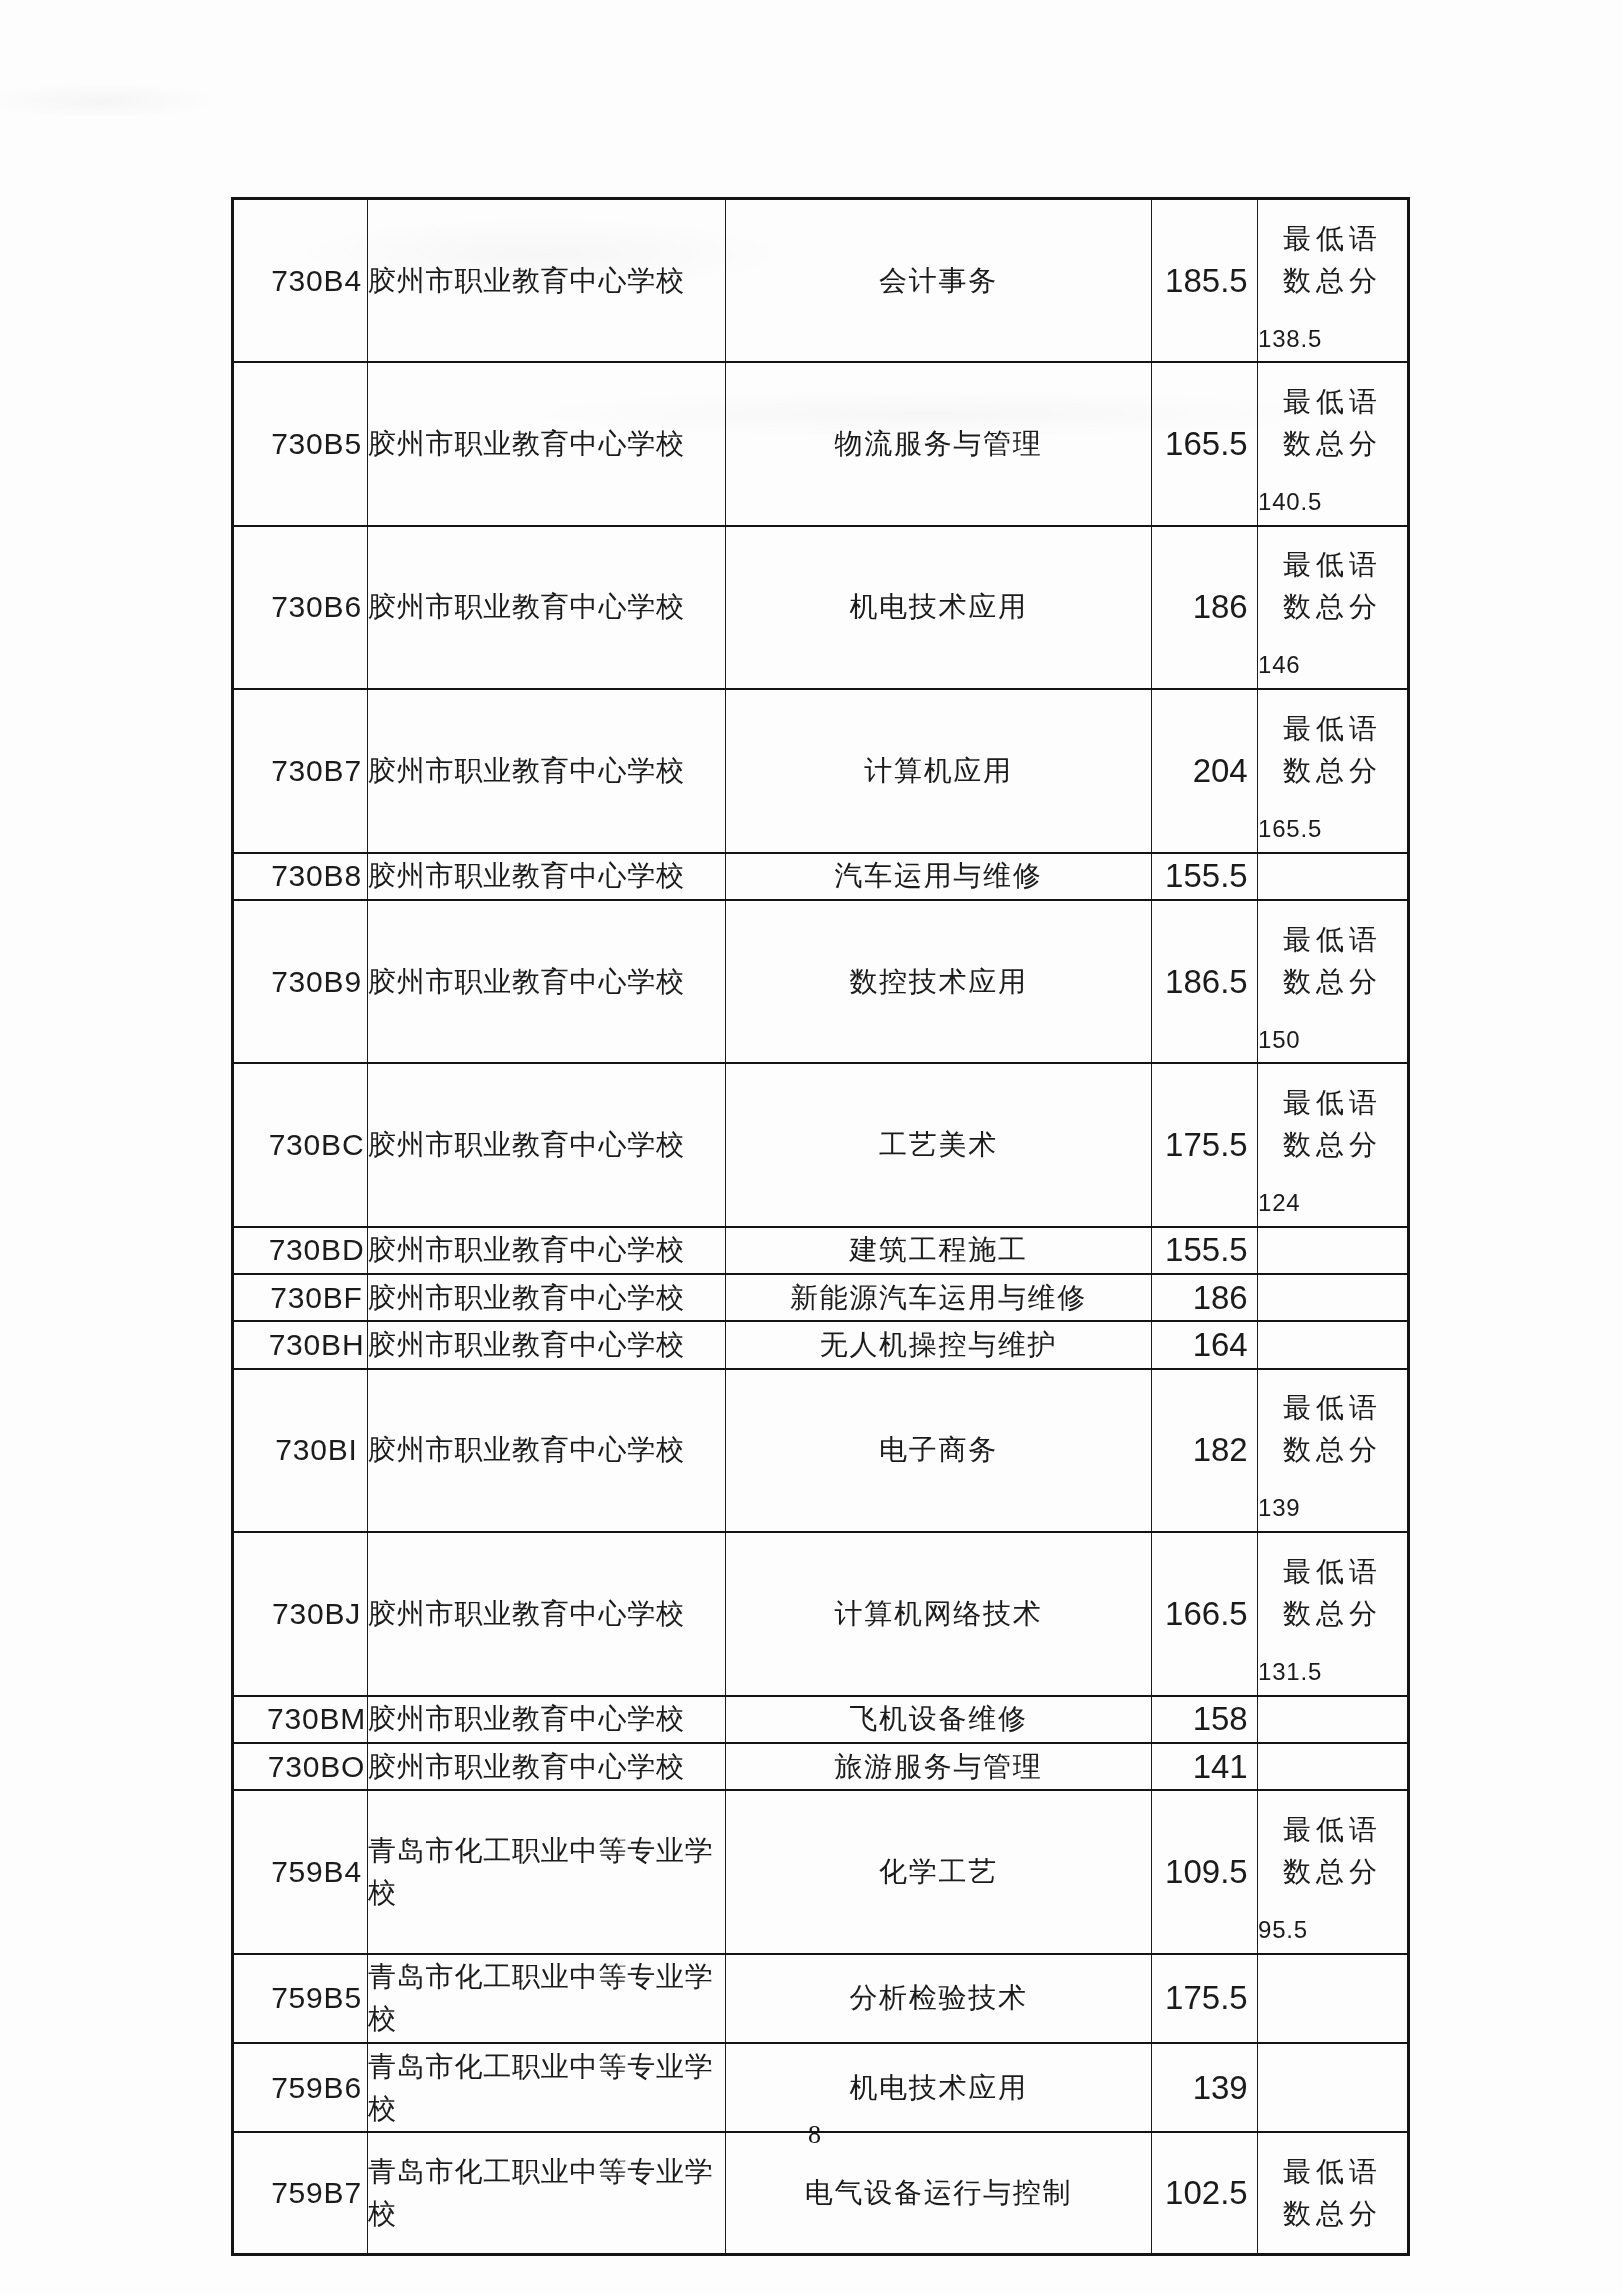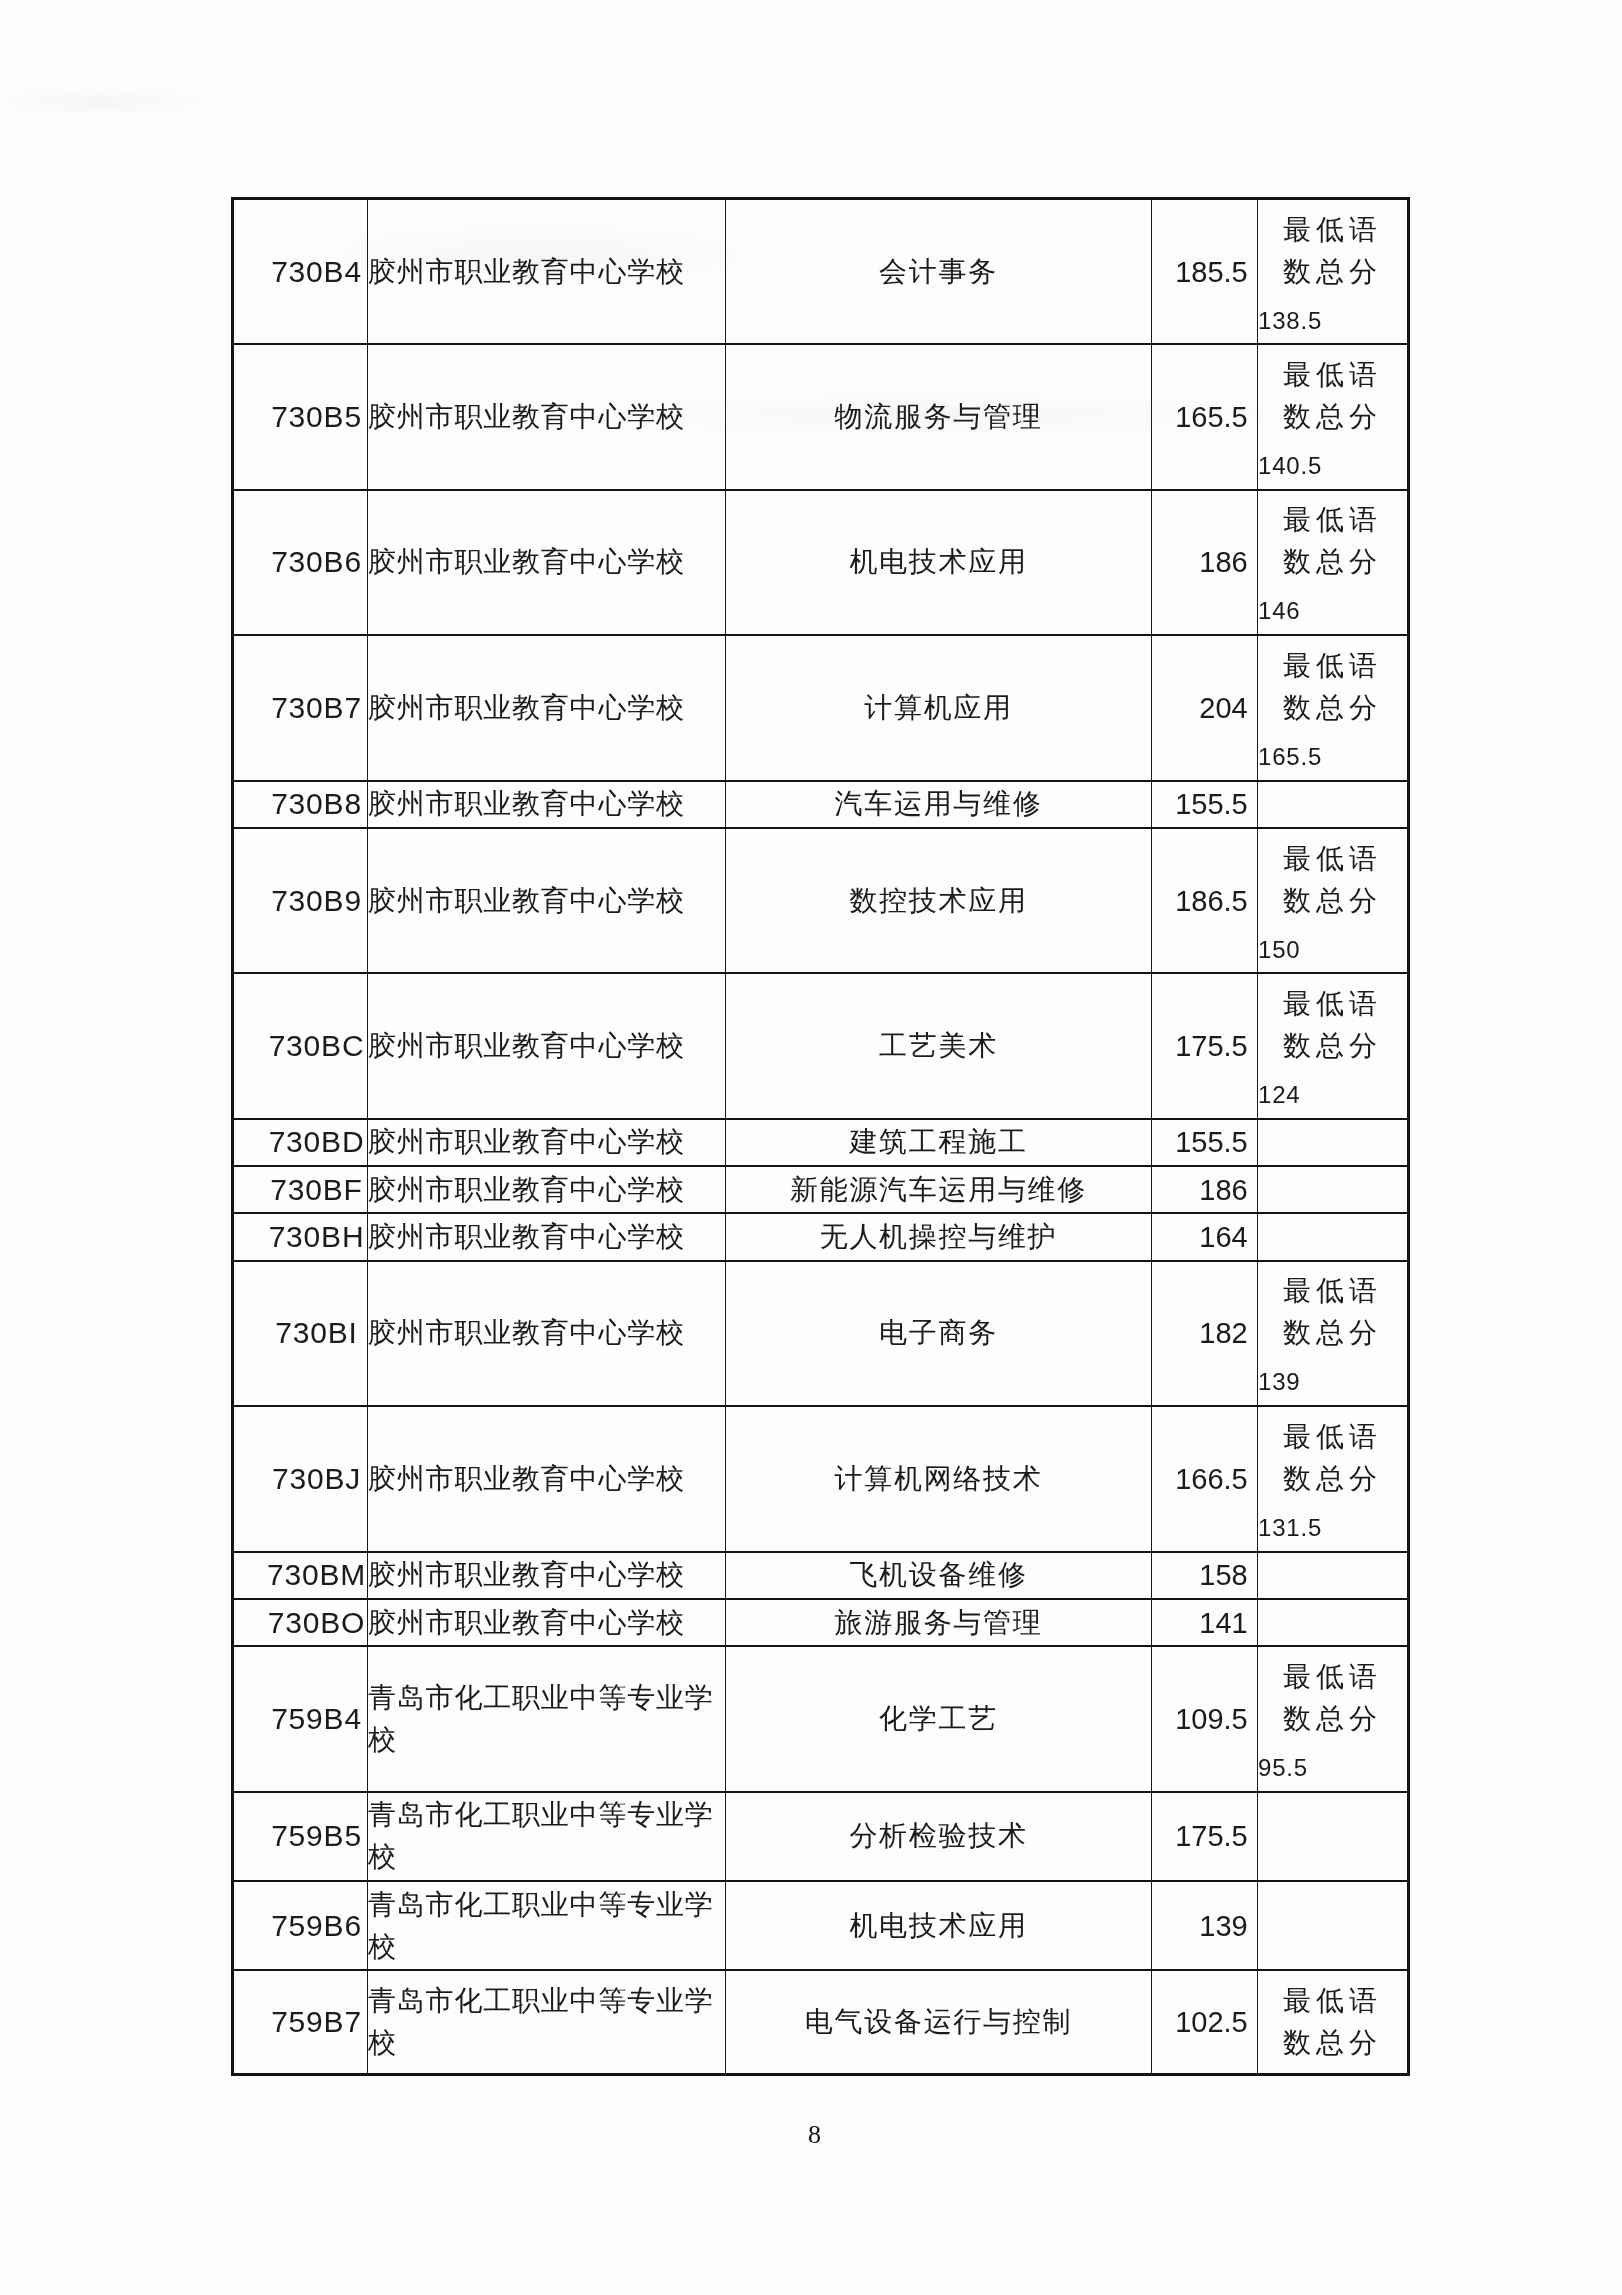--- a/index.html
+++ b/index.html
@@ -60,34 +60,34 @@
   .school-inner {
     letter-spacing: 0.8px;
     word-break: break-all;
     text-align: left;
   }
   td.cell-major {
     letter-spacing: 1.7px;
   }
   td.cell-score {
     font-family: "Liberation Sans", "DejaVu Sans", sans-serif;
-    font-size: 29px;
+    font-size: 33px;
     line-height: 42px;
     text-align: right;
     padding-right: 9.3px;
   }
   td.cell-note {
     font-family: "Liberation Serif", "DejaVu Serif", serif;
     font-size: 28px;
     line-height: 42px;
     text-align: center;
   }
   .note-label {
     width: 112px;
-    margin: 7px auto;
+    margin: 16px auto;
     letter-spacing: 5px;
     word-break: break-all;
     text-align: center;
   }
   .note-value {
     font-family: "Liberation Sans", "DejaVu Sans", sans-serif;
     font-size: 24px;
     line-height: 42px;
     text-align: left;
     letter-spacing: 0.8px;

